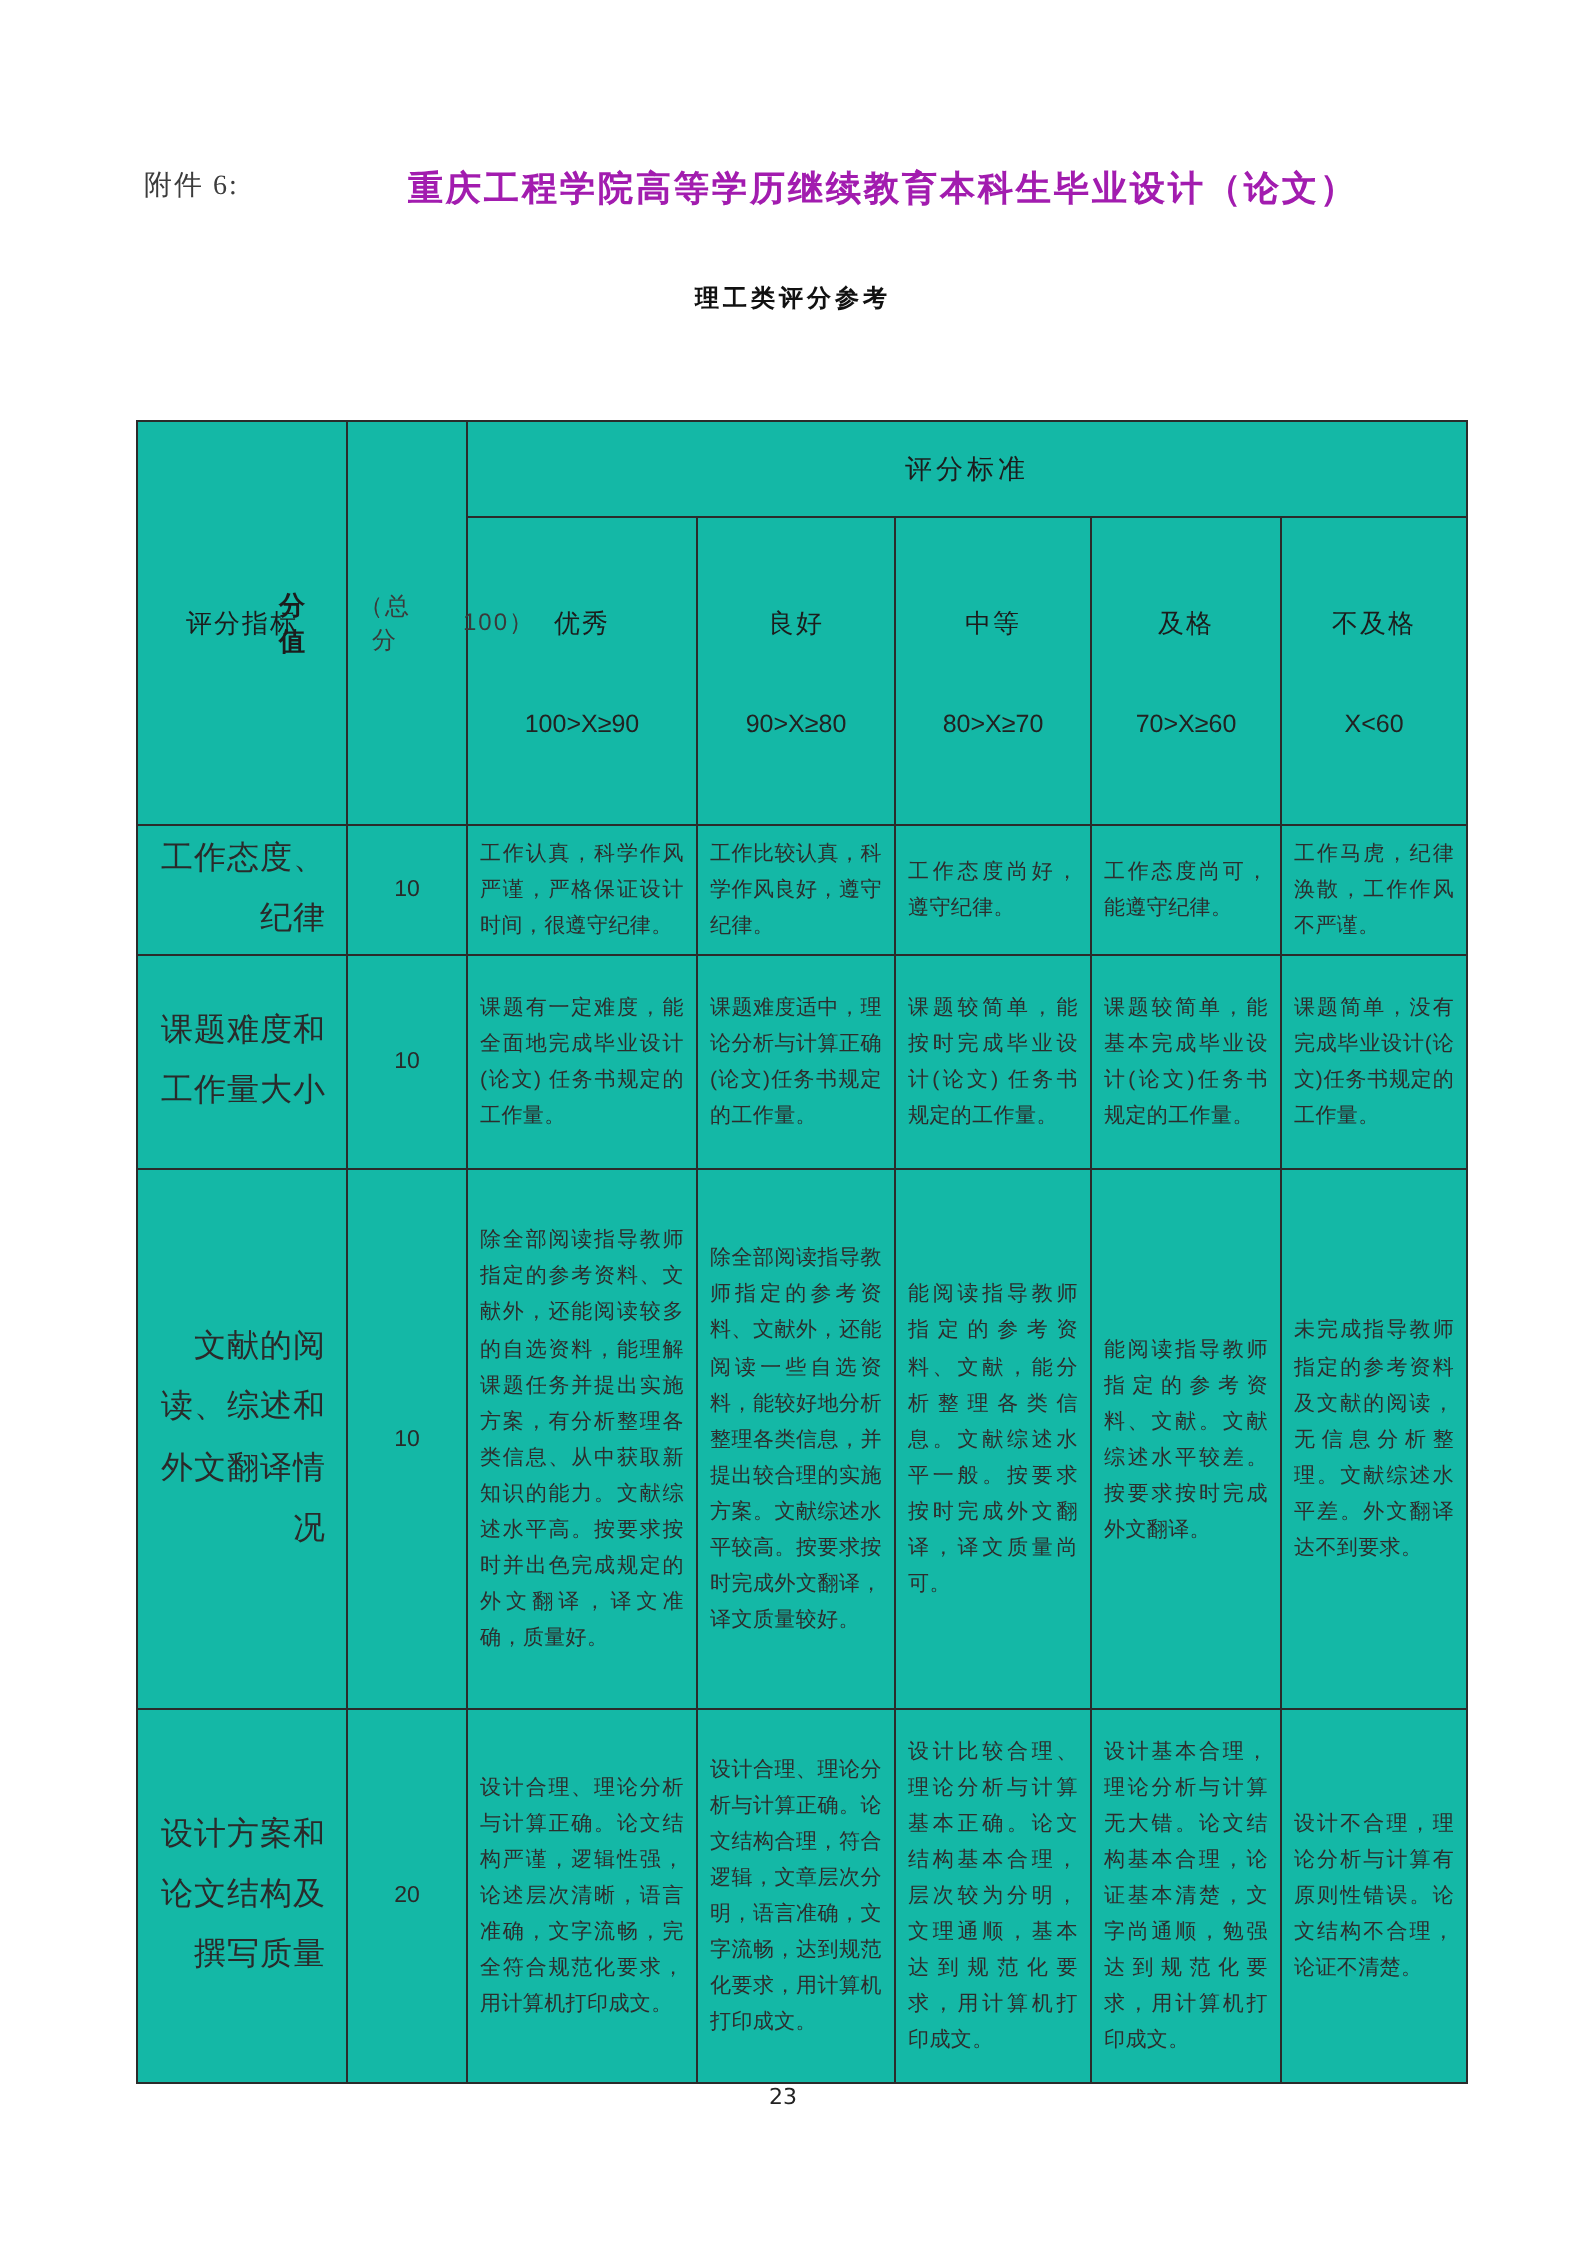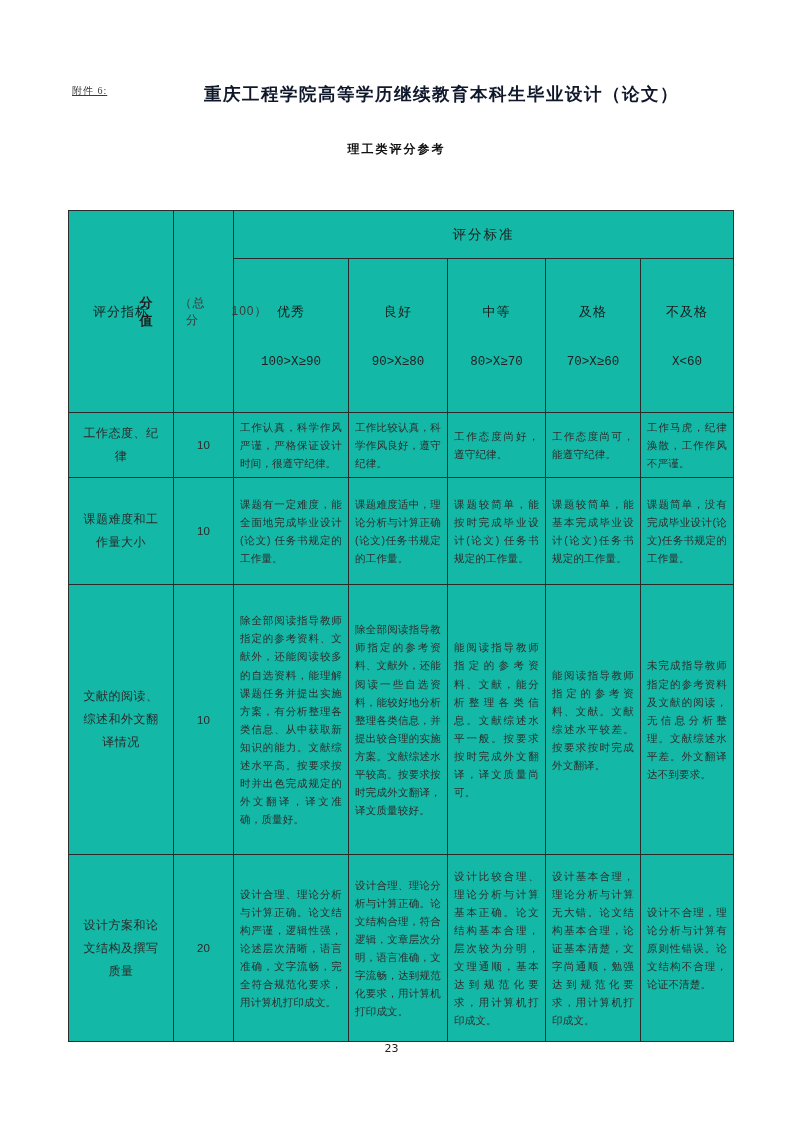--- a/index.html
+++ b/index.html
@@ -10,28 +10,27 @@
     color: #2e2e2e;
     position: relative;
     overflow: hidden;
   }
   .page { width: 793px; height: 1122px; background: #ffffff; position: relative; }
 
   
   .doc-header { position: relative; padding-top: 82px; }
   .attach-label {
     position: absolute; left: 72px; top: 84px;
-    font-size: 10px; color: #3c3c3c; letter-spacing: 1px;
+    font-size: 14px; color: #3c3c3c; letter-spacing: 1px;
     font-family: "Liberation Serif", "DejaVu Serif", serif;
-    text-decoration: underline;
   }
   .title-line1 {
     margin-left: 110px; margin-right: 20px;
     text-align: center;
-    font-size: 17.5px; font-weight: bold; color: #0f172a;
+    font-size: 17.5px; font-weight: bold; color: #a21caf;
     letter-spacing: 1.5px;
   }
   .title-line2 {
     margin-top: 35px; text-align: center;
     font-size: 12px; font-weight: bold; color: #111;
     letter-spacing: 2px;
   }
 
   
   table.rubric {
@@ -57,24 +56,24 @@
   tr.brow-3 { height: 270px; }
   tr.brow-4 { height: 187px; }
 
   .th-standard { font-size: 13.5px; font-weight: bold; color: #1c1c1c; text-align: center; letter-spacing: 2px; }
   .th-indicator { font-size: 13px; font-weight: bold; color: #1c1c1c; text-align: center; letter-spacing: 1px; margin-top: 20px; }
   .th-score-stack { display: flex; flex-direction: row; align-items: center; justify-content: center; gap: 26px; }
   .th-score-main { font-size: 13px; font-weight: bold; color: #1c1c1c; letter-spacing: 1px; }
   .th-score-sub { font-size: 12px; color: #3a3a3a; letter-spacing: 1px; }
   .grade-stack { display: flex; flex-direction: column; align-items: center; justify-content: center; gap: 34px; }
   .grade-label { font-size: 13px; font-weight: normal; color: #1c1c1c; letter-spacing: 1px; }
-  .grade-range { font-size: 12.5px; color: #222; font-family: Liberation Mono, monospace; }
+  .grade-range { font-size: 12.5px; color: #222; font-family: Liberation Sans, sans-serif; }
 
   td.ind-cell {
-    text-align: center; font-size: 12px; color: #2a2a2a;
+    text-align: right; font-size: 16px; color: #2a2a2a;
     padding: 0 10px; line-height: 1.9; letter-spacing: 0.5px;
   }
   td.score-cell { text-align: center; font-size: 11.5px; color: #2a2a2a; }
   td.body-cell {
     font-size: 10.5px; color: #2d2d2d;
     padding: 5px 6px; line-height: 1.72;
     text-align: justify; text-justify: inter-character;
     letter-spacing: 0.2px;
   }
 

